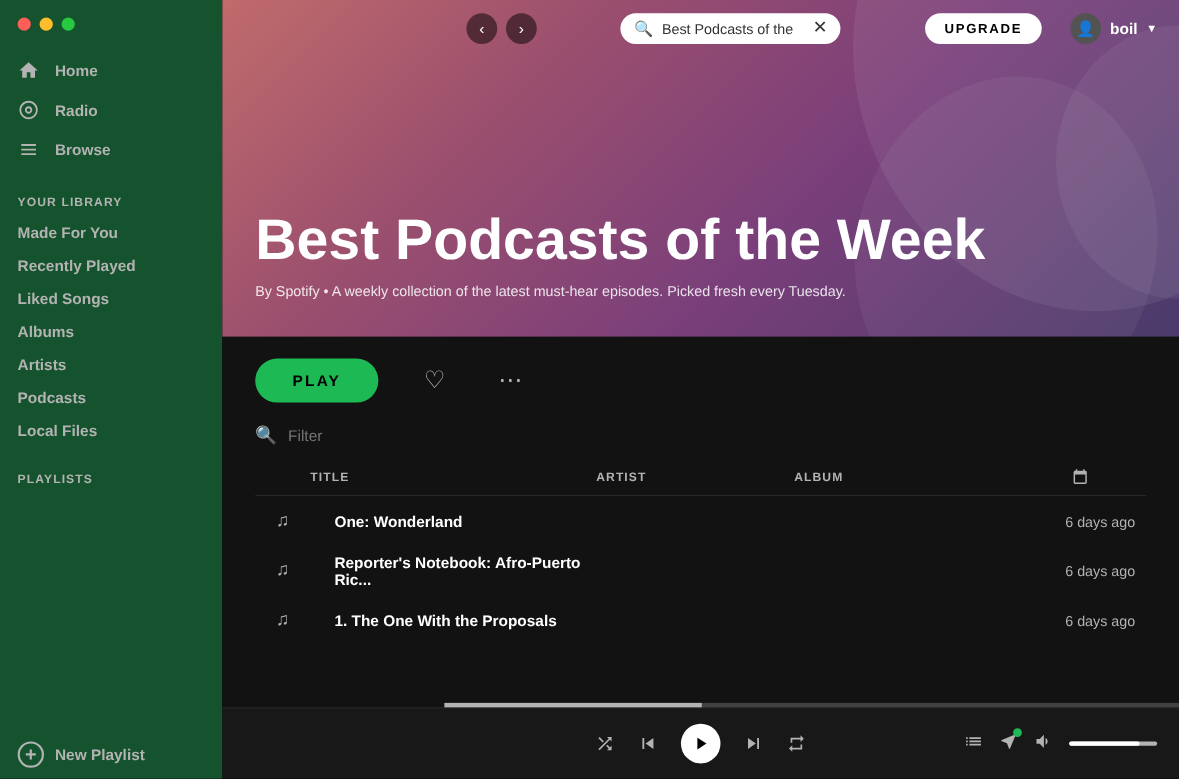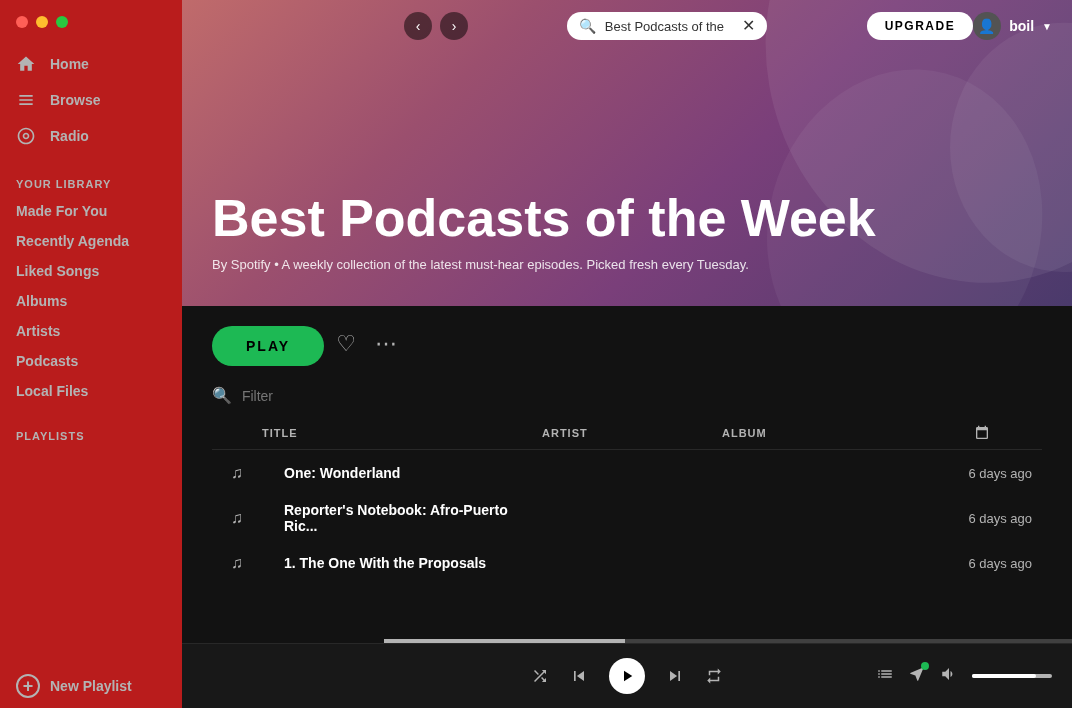--- a/index.html
+++ b/index.html
@@ -15,22 +15,22 @@
     }
 
     .main-layout {
       display: flex;
       flex: 1;
       overflow: hidden;
     }
 
     
     .sidebar {
-      width: 182px;
-      background: #b91c1c;
+      width: 202px;
+      background: #14532d;
       display: flex;
       flex-direction: column;
       height: 100%;
       overflow-y: auto;
       flex-shrink: 0;
     }
 
     .sidebar-window-controls {
       display: flex;
       align-items: center;
@@ -188,21 +188,21 @@
     .search-close {
       color: #333;
       cursor: pointer;
       font-size: 16px;
       line-height: 1;
     }
 
     .top-bar-right {
       display: flex;
       align-items: flex-start;
-      gap: 0;
+      gap: 26px;
     }
 
     .upgrade-btn {
       background: #fff;
       color: #000;
       border: none;
       border-radius: 20px;
       padding: 7px 18px;
       font-size: 12px;
       font-weight: 700;
@@ -280,22 +280,22 @@
     .hero-followers {
       font-size: 12px;
       color: rgba(255,255,255,0.7);
       letter-spacing: 1px;
       text-transform: uppercase;
     }
 
     
     .action-bar {
       display: flex;
-      align-items: flex-start;
-      gap: 4px;
+      align-items: center;
+      gap: 33px;
       padding: 20px 30px;
       background: #121212;
     }
 
     .play-btn {
       background: #1db954;
       color: #000;
       border: none;
       border-radius: 30px;
       padding: 12px 34px;
@@ -537,43 +537,43 @@
         <span class="nav-icon">
           <svg viewBox="0 0 24 24" fill="currentColor" width="20" height="20">
             <path d="M10 20v-6h4v6h5v-8h3L12 3 2 12h3v8z"></path>
           </svg>
         </span>
         <span>Home</span>
       </div>
       <div class="nav-item">
         <span class="nav-icon">
           <svg viewBox="0 0 24 24" fill="currentColor" width="20" height="20">
-            <path d="M4 6h16v2H4zm0 5h16v2H4zm0 5h16v2H4z"></path>
+            <path d="M12 2C6.48 2 2 6.48 2 12s4.48 10 10 10 10-4.48 10-10S17.52 2 12 2zm0 18c-4.42 0-8-3.58-8-8s3.58-8 8-8 8 3.58 8 8-3.58 8-8 8zm0-12c-2.21 0-4 1.79-4 4s1.79 4 4 4 4-1.79 4-4-1.79-4-4-4zm0 6c-1.1 0-2-.9-2-2s.9-2 2-2 2 .9 2 2-.9 2-2 2z"></path>
           </svg>
         </span>
-        <span>Browse</span>
+        <span>Radio</span>
       </div>
       <div class="nav-item">
         <span class="nav-icon">
           <svg viewBox="0 0 24 24" fill="currentColor" width="20" height="20">
-            <path d="M12 2C6.48 2 2 6.48 2 12s4.48 10 10 10 10-4.48 10-10S17.52 2 12 2zm0 18c-4.42 0-8-3.58-8-8s3.58-8 8-8 8 3.58 8 8-3.58 8-8 8zm0-12c-2.21 0-4 1.79-4 4s1.79 4 4 4 4-1.79 4-4-1.79-4-4-4zm0 6c-1.1 0-2-.9-2-2s.9-2 2-2 2 .9 2 2-.9 2-2 2z"></path>
+            <path d="M4 6h16v2H4zm0 5h16v2H4zm0 5h16v2H4z"></path>
           </svg>
         </span>
-        <span>Radio</span>
+        <span>Browse</span>
       </div>
     </nav>
 
     <div class="sidebar-section-label">YOUR LIBRARY</div>
 
     <div>
       <div class="library-item">
         <span>Made For You</span>
       </div>
       <div class="library-item">
-        <span>Recently Agenda</span>
+        <span>Recently Played</span>
       </div>
       <div class="library-item">
         <span>Liked Songs</span>
       </div>
       <div class="library-item">
         <span>Albums</span>
       </div>
       <div class="library-item">
         <span>Artists</span>
       </div>

